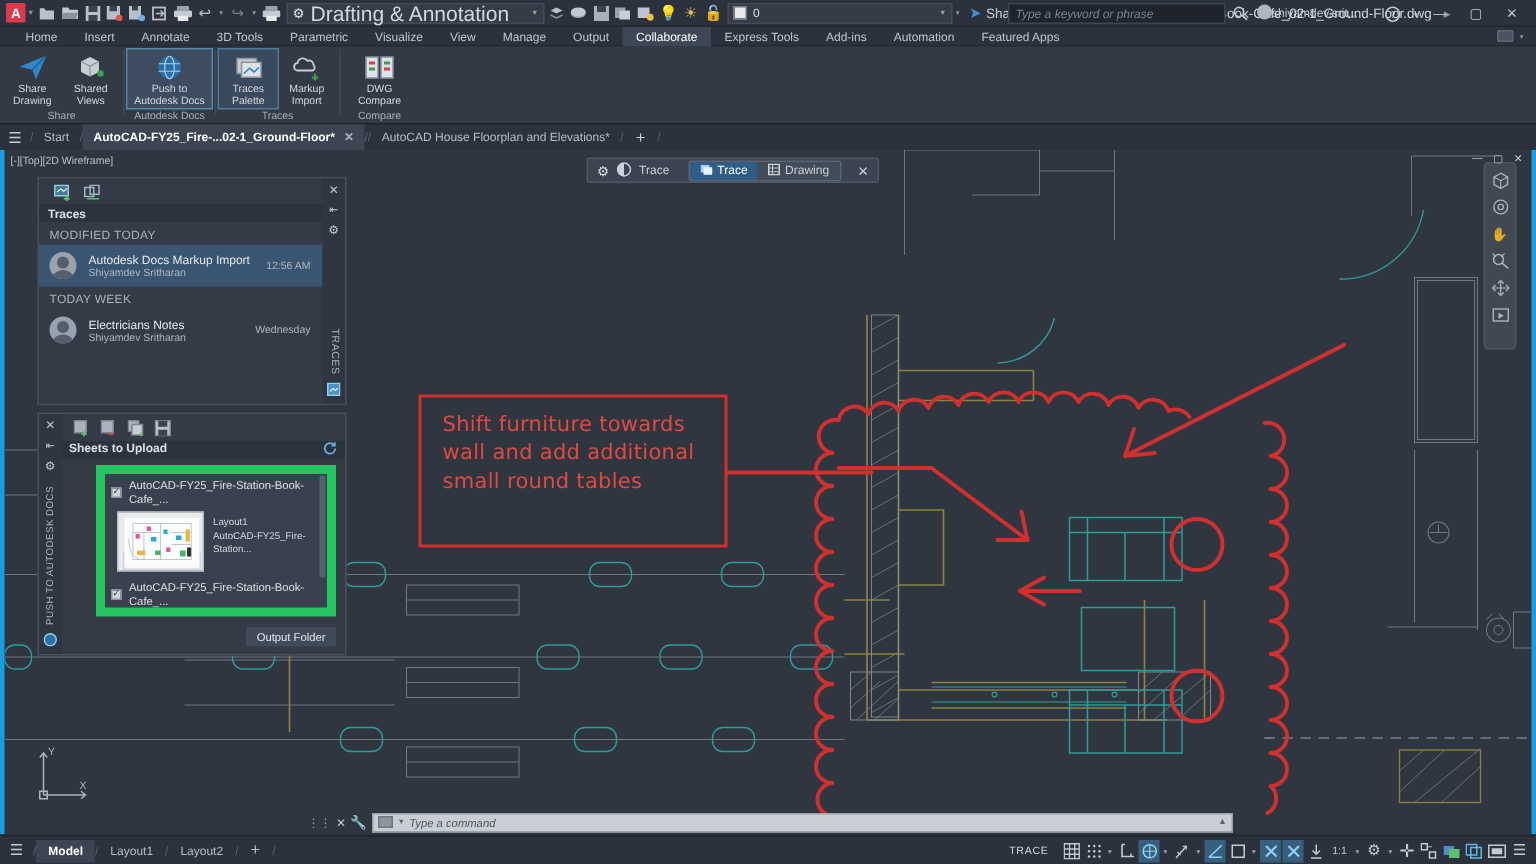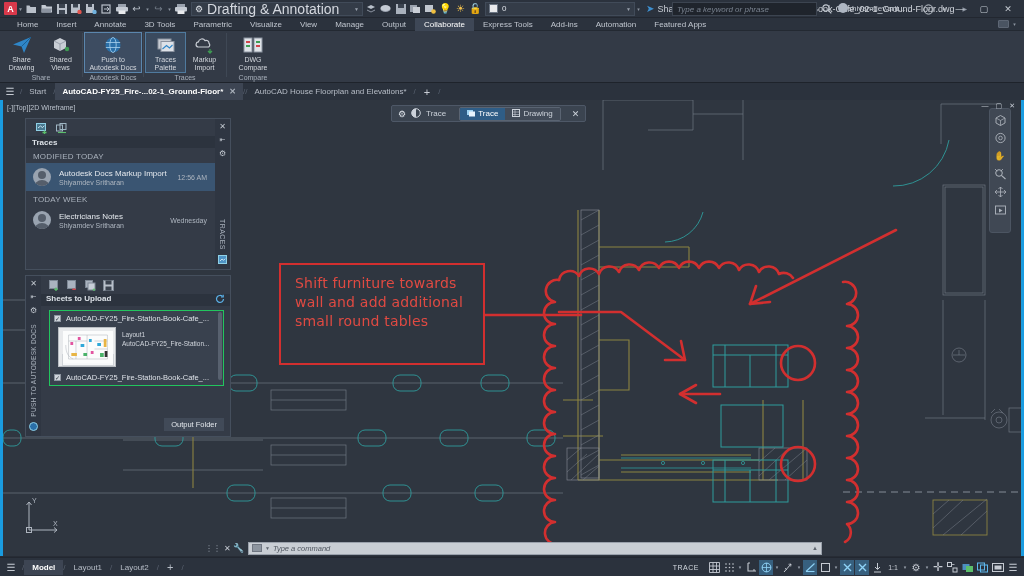--- a/index.html
+++ b/index.html
@@ -145,21 +145,21 @@
     background:#343b47; border:1px solid #454f5d; z-index:30;
   }
   .push-left {
     position:absolute; left:0; top:0; width:15px; height:100%; background:#2f3642;
     display:flex; flex-direction:column; align-items:center; padding-top:3px; gap:5px;
   }
   .push-left .vlabel { writing-mode:vertical-rl; transform:rotate(180deg); font-size:6.5px; color:#aab2bd; margin-top:auto; letter-spacing:.3px;}
   .push-body { position:absolute; left:15px; top:0; right:0; bottom:0; }
   .push-tools { height:18px; display:flex; align-items:center; gap:6px; padding-left:8px; padding-top:3px;}
   .sheets-head { height:12px; background:#2c333e; display:flex; align-items:flex-start; padding:0 5px; font-size:8px; font-weight:bold; color:#dbe0e6;}
-  .sheets-list { position:relative; margin:4px 6px 0 8px; height:76px; background:#39414e; border:1px solid #22c55e; overflow:hidden;}
+  .sheets-list { position:relative; margin:4px 6px 0 23px; height:101px; background:#39414e; border:6px solid #22c55e; overflow:hidden;}
   .sheet-row { display:flex; align-items:center; gap:5px; padding:3px 4px; font-size:7.5px; color:#dde1e7;}
   .cb { width:7px;height:7px;background:#cfd4da;border:1px solid #8d95a0; display:flex;align-items:center;justify-content:center;
         font-size:6px;color:#2c333e;line-height:1;flex:none;}
   .thumb-row { display:flex; gap:6px; padding:1px 4px 2px 8px; align-items:flex-start;}
   .thumb { width:58px;height:40px;background:#e8eaec;border:1px solid #b9bdc2; padding:3px; flex:none;}
   .thumb-in { width:100%;height:100%;background:#f7f8f9;border:1px solid #cfd3d7; position:relative; overflow:hidden;}
   .thumb-txt { font-size:6.5px; color:#d2d7de; line-height:9px; padding-top:3px;}
   .vscroll { position:absolute; right:1px; top:1px; width:4px; height:68px; background:#58616f; border-radius:2px;}
   .select-folder {
     position:absolute; right:6px; bottom:5px; padding:2px 7px; background:#414a58;

